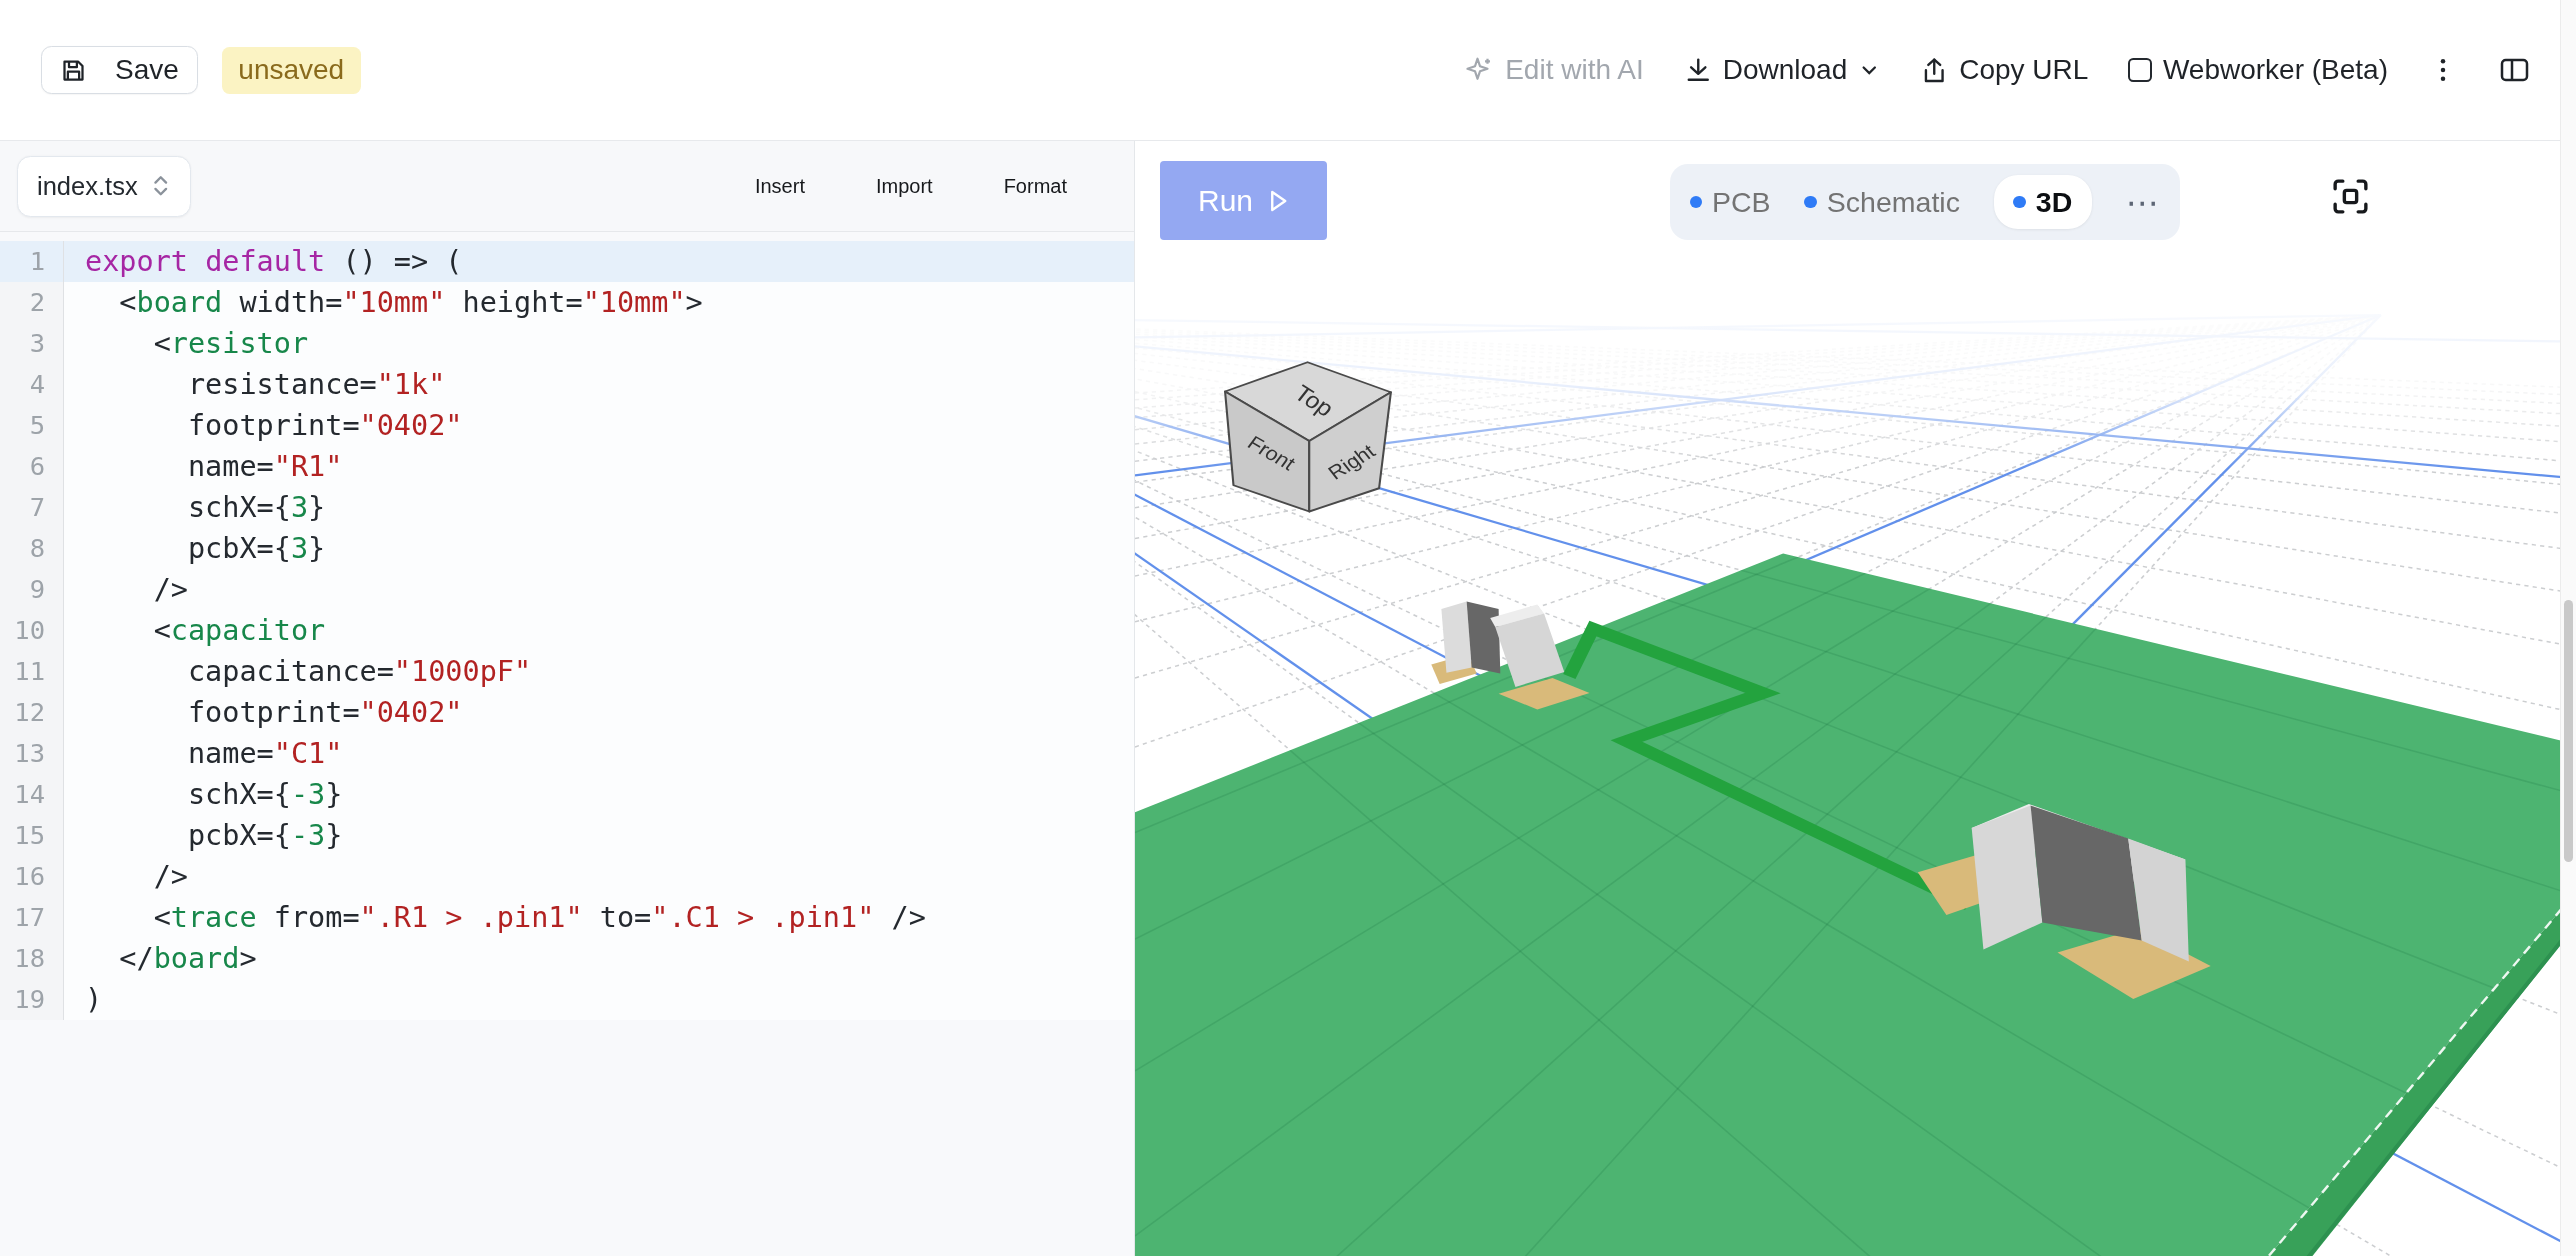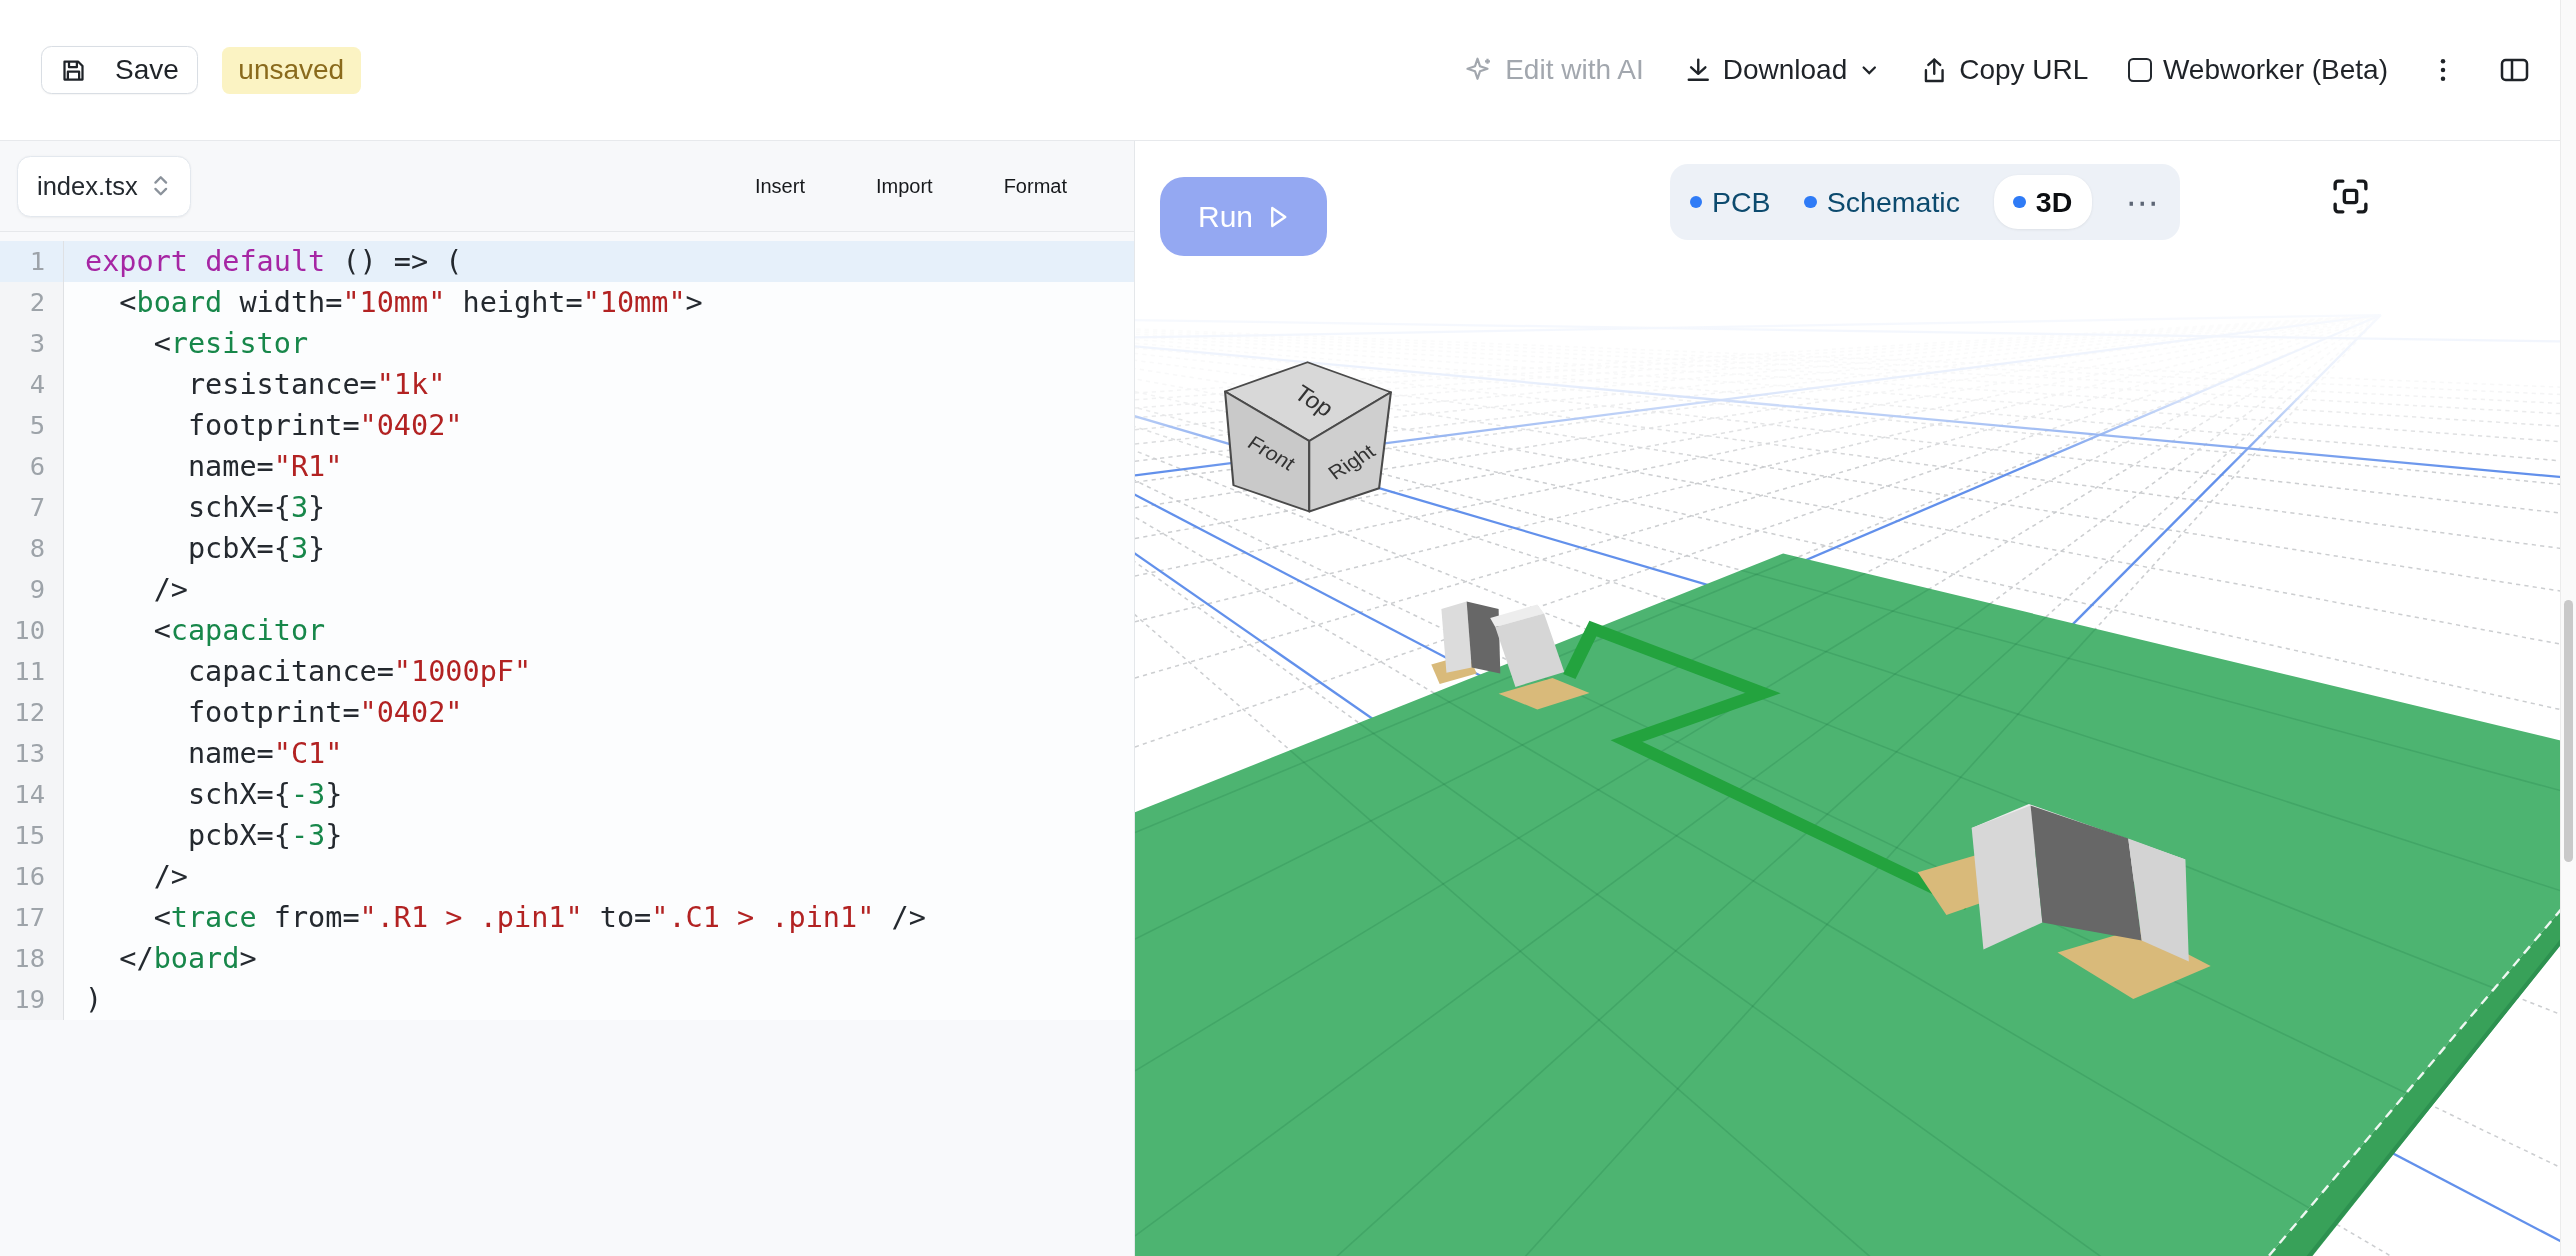--- a/index.html
+++ b/index.html
@@ -40,26 +40,26 @@
   .ln { width:64px; flex:0 0 64px; text-align:right; padding-right:18px; color:#9da3a9;
         font-size:25.5px; background:#f4f5f7; border-right:1.5px solid #dfe1e4; }
   .lc { flex:1; white-space:pre; padding-left:21px; color:#24292f; background:#fcfdfe; }
   .cl.active .ln, .cl.active .lc { background:#e6f0fa; }
   .t-k{color:#a626a4;} .t-g{color:#17874a;} .t-s{color:#b22222;} .t-n{color:#17874a;} .t-t{color:#24292f;}
 
   
   .preview { flex:1; position:relative; background:#fff; overflow:hidden; }
   .scene { position:absolute; inset:0; width:100%; height:100%; }
 
-  .btn-run { position:absolute; left:25px; top:36px; width:167px; height:79px; border:none;
-             border-radius:24px; background:#94a8f2; color:#fff; font-size:30px; font-weight:500;
+  .btn-run { position:absolute; left:25px; top:20px; width:167px; height:79px; border:none;
+             border-radius:4px; background:#94a8f2; color:#fff; font-size:30px; font-weight:500;
              display:flex; align-items:center; justify-content:center; gap:13.5px; cursor:default; }
   .tabs { position:absolute; left:535px; top:23px; height:76px; background:#edf1f7;
           border-radius:18px; display:flex; align-items:center; padding:0 19.5px; gap:34px; }
-  .tab { display:flex; align-items:center; gap:9.7px; font-size:28.5px; color:#0c4a6e;
+  .tab { display:flex; align-items:center; gap:9.7px; font-size:28.5px; color:#737373;
          background:none; border:none; cursor:pointer; }
   .tab .dot { width:12.7px; height:12.7px; border-radius:50%; }
   .tab.active { background:#fff; border-radius:24px; padding:10.5px 19.5px; color:#0c0e12; font-weight:600;
                 box-shadow:0 0.7px 3px rgba(0,0,0,.08); }
   .tab-more { background:none; border:none; font-size:33px; color:#5d6675; letter-spacing:2.2px; cursor:pointer; }
   .btn-fullscreen { position:absolute; left:1194px; top:34px; width:43px; height:43px; background:none;
                     border:none; cursor:pointer; }
 
   
   .scrollbar { position:absolute; right:0; top:0; width:16.5px; height:100%; background:#fafafa;

